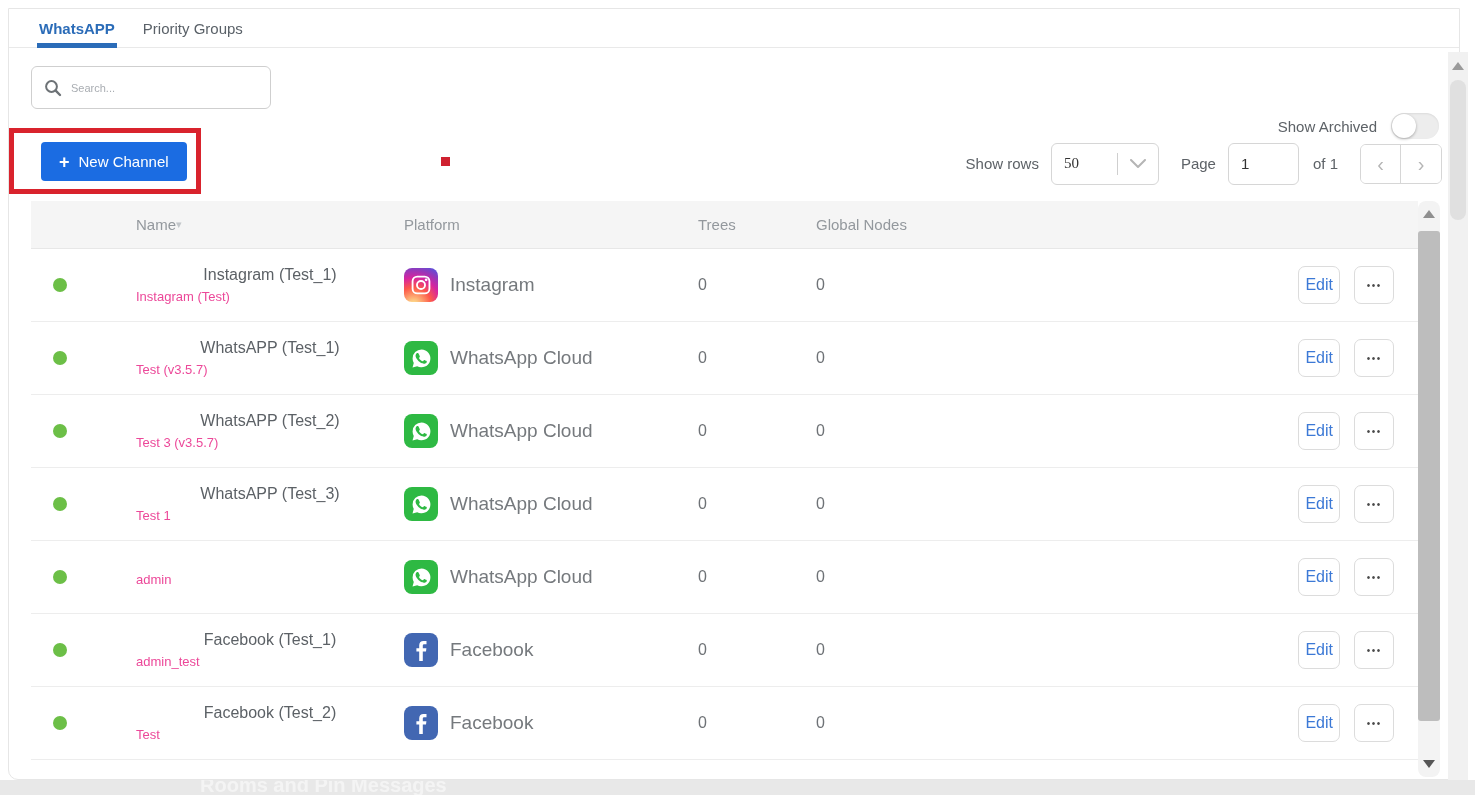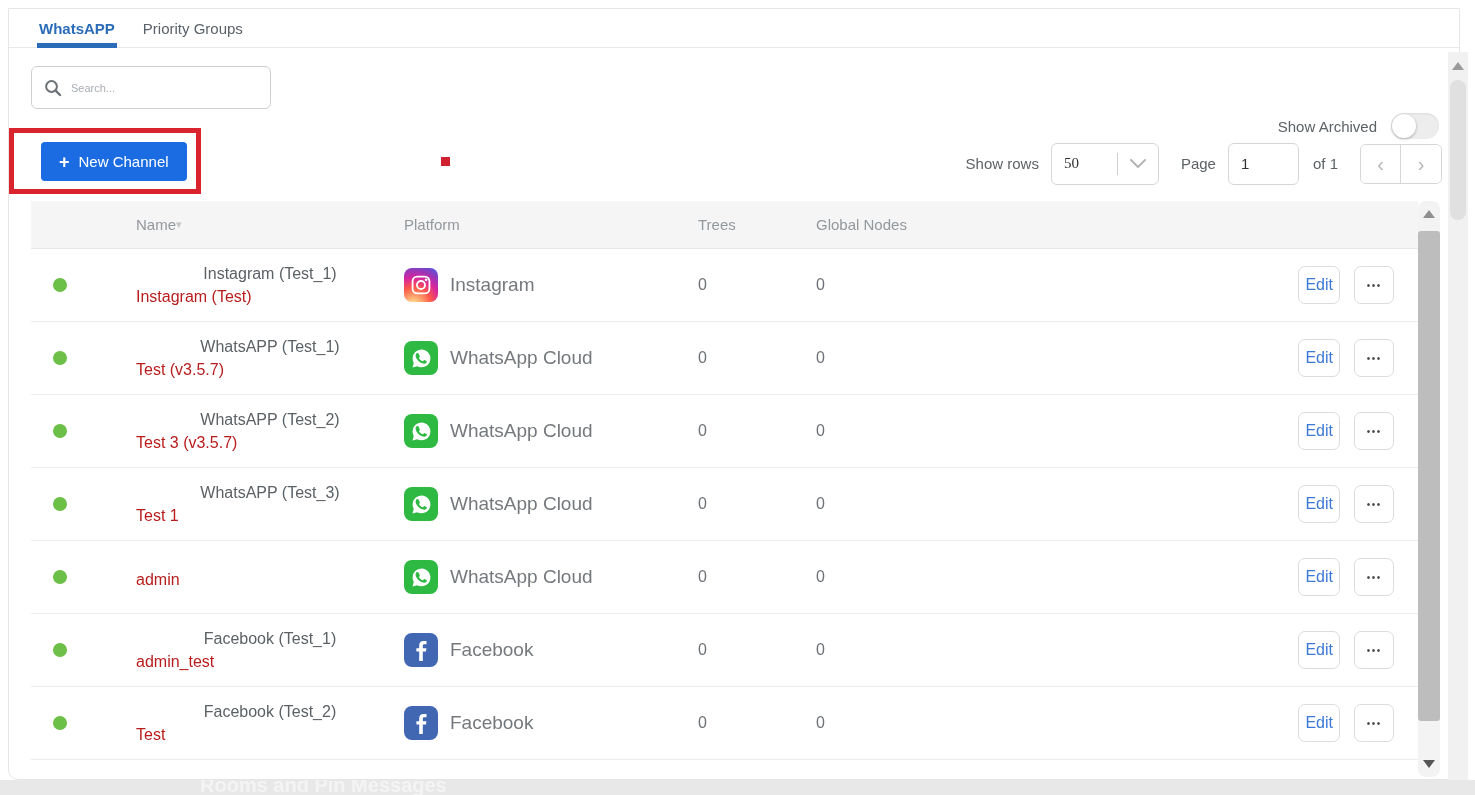--- a/index.html
+++ b/index.html
@@ -63,21 +63,21 @@
   
   .table { position:absolute; left:22px; top:192px; right:41px; bottom:0; overflow:hidden; }
   .grid { display:grid; grid-template-columns:105px 268px 294px 118px 1fr 120px; align-items:center; }
   .thead { height:48px; background:#f5f5f5; border-bottom:1px solid #e7e7e7; color:#93989d; font-size:15px; }
   .thead .h { display:flex; align-items:center; }
   .sort { font-size:11px; color:#c2c6ca; }
   .row { height:73px; border-bottom:1px solid #ededed; background:#fff; }
   .c.st { padding-left:22px; }
   .dot { display:block; width:14px; height:14px; border-radius:50%; background:#6cbf47; }
   .nm { font-size:16px; color:#5c6166;text-align:center; }
-  .sub { font-size:16px; color:#b91c1c; margin-top:5px; }
+  .sub { font-size:13px; color:#ec4899; margin-top:5px; }
   .plat { display:flex; align-items:center; gap:12px; }
   .plabel { font-size:19px; color:#75797d; }
   .num { font-size:16px; color:#6e7276; }
   .act { display:flex; gap:14px; justify-content:flex-end; padding-right:24px; }
   .edit { width:45px; height:38px; border:1px solid #dcdcdc; border-radius:7px; background:#fff;
           color:#3c79d6; font-size:16px; cursor:pointer; font-family:"Liberation Sans", sans-serif; }
   .more { width:42px; height:38px; border:1px solid #dcdcdc; border-radius:7px; background:#fff;
           color:#4a4a4a; font-size:10px; letter-spacing:1.5px; cursor:pointer;
           font-family:"Liberation Sans", sans-serif; }
 

